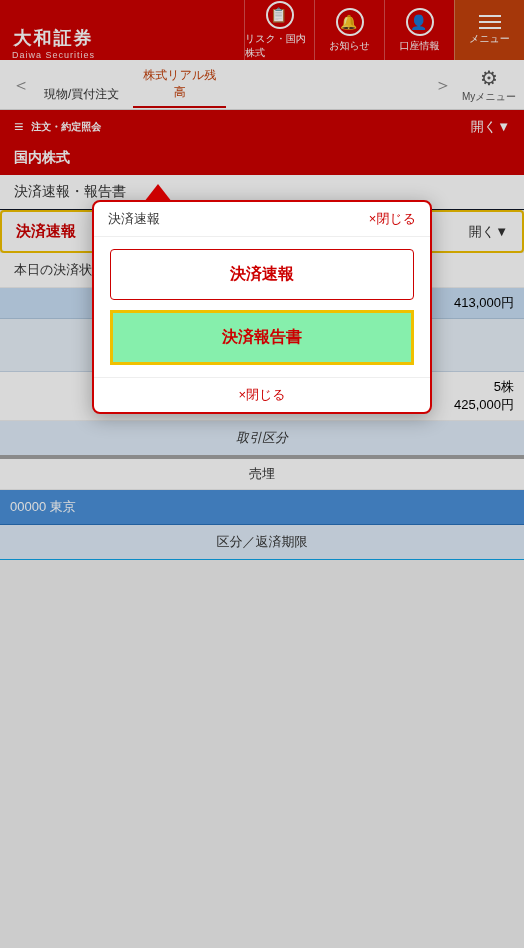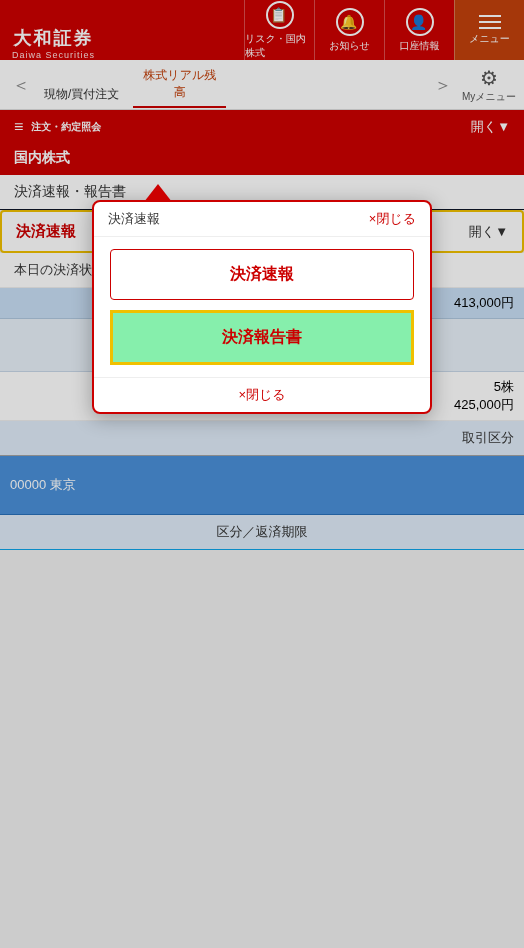--- a/index.html
+++ b/index.html
@@ -229,37 +229,38 @@
       padding: 6px 10px;
       font-size: 13px;
       display: flex;
       justify-content: flex-end;
       border-bottom: 1px solid #eee;
       background: #fff;
     }
     .table-row-category {
       background: #e0ecf8;
       padding: 8px 10px;
-      text-align: right;
-      font-size: 13px;
-      color: #333;
-      border-bottom: 1px solid #a3a3a3;
+      text-align: center;
+      font-size: 13px;
+      color: #333;
+      border-bottom: 4px solid #a3a3a3;
+      font-style: italic;
     }
     .table-row-category-val {
       background: #fff;
       padding: 6px 10px;
       text-align: center;
       font-size: 13px;
       color: #333;
       border-bottom: 1px solid #eee;
     }
     .table-stock-row {
       background: #4a90d9;
       color: #fff;
-      padding: 20px 10px;
+      padding: 8px 10px;
       font-size: 13px;
       border-bottom: 1px solid #2a70b9;
     }
     .table-period-label {
       background: #e0ecf8;
       padding: 8px 10px;
       text-align: center;
       font-size: 13px;
       color: #333;
       border-bottom: 1px solid #0ea5e9;
@@ -431,20 +432,23 @@
     <div style="text-align:right;">
       <div>5株</div>
       <div>425,000円</div>
     </div>
   </div>
 
   <div class="table-row-category">
     <span>取引区分</span>
   </div>
 
+  <div class="table-row-category-val">
+    <span>売埋</span>
+  </div>
 
   <div class="table-stock-row">
     <div>00000 東京</div>
   </div>
 
   <div class="table-period-label">
     <span>区分／返済期限</span>
   </div>
 </div>
 

